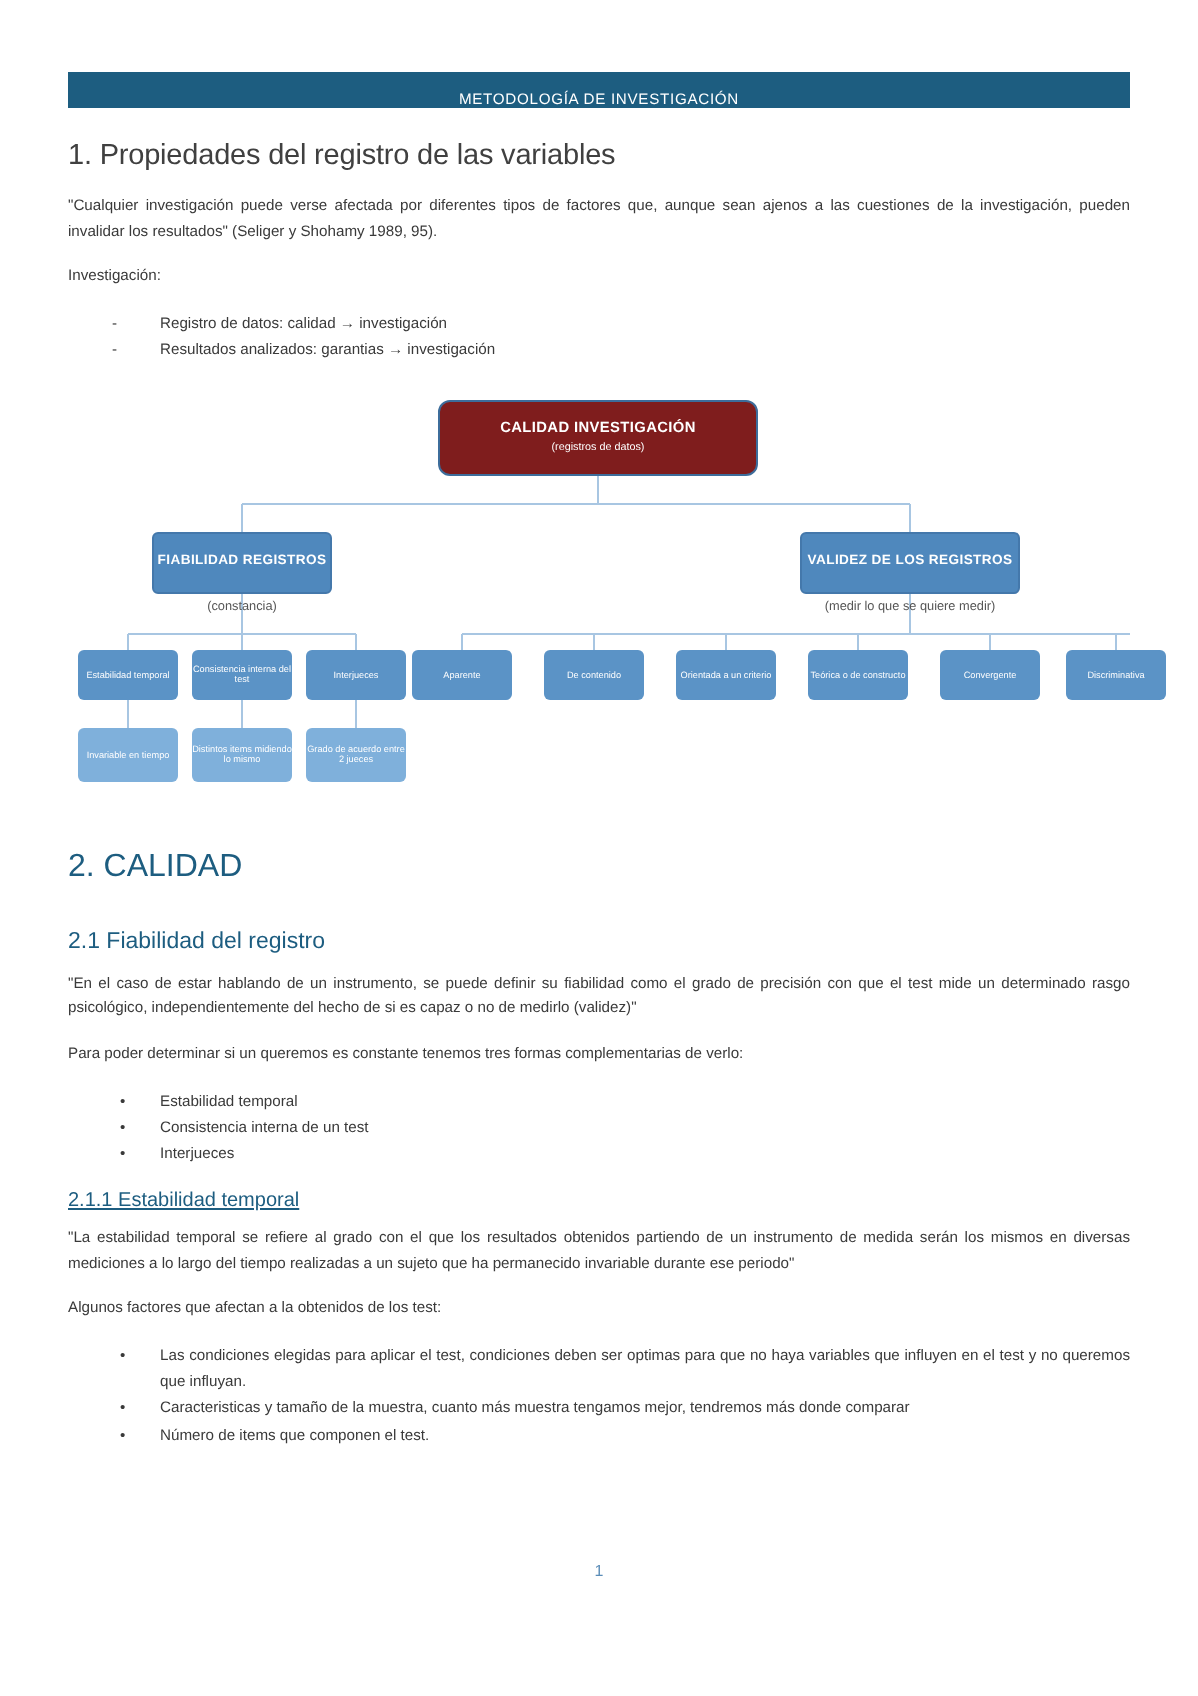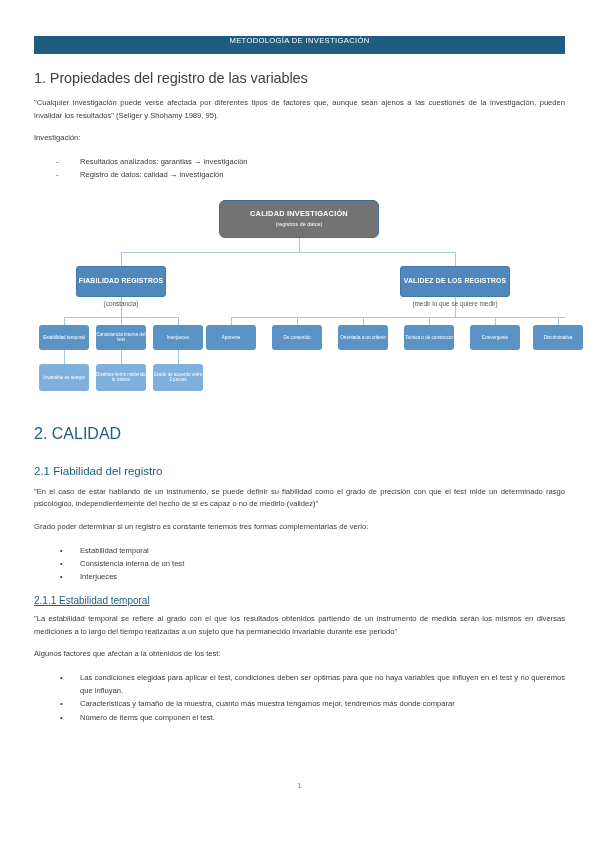--- a/index.html
+++ b/index.html
@@ -32,21 +32,21 @@
     top: 36px;
     width: 531px;
   }
 
   
   .header-bar {
     width: 100%;
     background: #1d5d80;
     height: 18px;
     display: flex;
-    align-items: flex-start;
+    align-items: flex-end;
     justify-content: center;
     margin-bottom: 16px;
   }
   .header-bar-text {
     color: #ffffff;
     font-size: 7.6px;
     letter-spacing: 0.35px;
     font-weight: 400;
     white-space: nowrap;
   }
@@ -139,21 +139,21 @@
     display: flex;
     flex-direction: column;
     align-items: center;
     justify-content: center;
     text-align: center;
     color: #ffffff;
     border-radius: 3px;
     line-height: 1.15;
   }
   .node.root {
-    background: #737373;
+    background: #7f1d1d;
     border: 1px solid #3d6d9b;
     border-radius: 6px;
   }
   .node.lvl1 {
     background: #4f88bd;
     border: 1px solid #4478ab;
     border-radius: 3px;
   }
   .node.lvl2 {
     background: #5b93c6;
@@ -200,22 +200,22 @@
       <span class="header-bar-text">METODOLOGÍA DE INVESTIGACIÓN</span>
     </div>
 
     <h1 class="h-main">1. Propiedades del registro de las variables</h1>
 
     <p class="body">"Cualquier investigación puede verse afectada por diferentes tipos de factores que, aunque sean ajenos a las cuestiones de la investigación, pueden invalidar los resultados" (Seliger y Shohamy 1989, 95).</p>
 
     <p class="body nojust">Investigación:</p>
 
     <ul class="dash-list">
+      <li>Registro de datos: calidad → investigación</li>
       <li>Resultados analizados: garantias → investigación</li>
-      <li>Registro de datos: calidad → investigación</li>
     </ul>
 
     <div class="diagram">
 
       <svg width="531" height="205">
         <g stroke="#a8c6e2" stroke-width="1" fill="none" shape-rendering="crispEdges">
 
           <line x1="265" y1="46" x2="265" y2="60"></line>
 
           <line x1="87" y1="60" x2="421" y2="60"></line>
@@ -273,21 +273,21 @@
       <div class="node lvl2" style="left:436px; top:133px; width:50px; height:25px; font-size:4.6px;">Convergente</div>
       <div class="node lvl2" style="left:499px; top:133px; width:50px; height:25px; font-size:4.6px;">Discriminativa</div>
     </div>
 
     <h2 class="h-sec" style="margin-top:28px;">2. CALIDAD</h2>
 
     <h3 class="h-sub">2.1 Fiabilidad del registro</h3>
 
     <p class="body">"En el caso de estar hablando de un instrumento, se puede definir su fiabilidad como el grado de precisión con que el test mide un determinado rasgo psicológico, independientemente del hecho de si es capaz o no de medirlo (validez)"</p>
 
-    <p class="body nojust">Grado poder determinar si un registro es constante tenemos tres formas complementarias de verlo:</p>
+    <p class="body nojust">Para poder determinar si un queremos es constante tenemos tres formas complementarias de verlo:</p>
 
     <ul class="bullet-list">
       <li>Estabilidad temporal</li>
       <li>Consistencia interna de un test</li>
       <li>Interjueces</li>
     </ul>
 
     <h4 class="h-subsub" style="margin-top:12px;">2.1.1 Estabilidad temporal</h4>
 
     <p class="body">"La estabilidad temporal se refiere al grado con el que los resultados obtenidos partiendo de un instrumento de medida serán los mismos en diversas mediciones a lo largo del tiempo realizadas a un sujeto que ha permanecido invariable durante ese periodo"</p>

